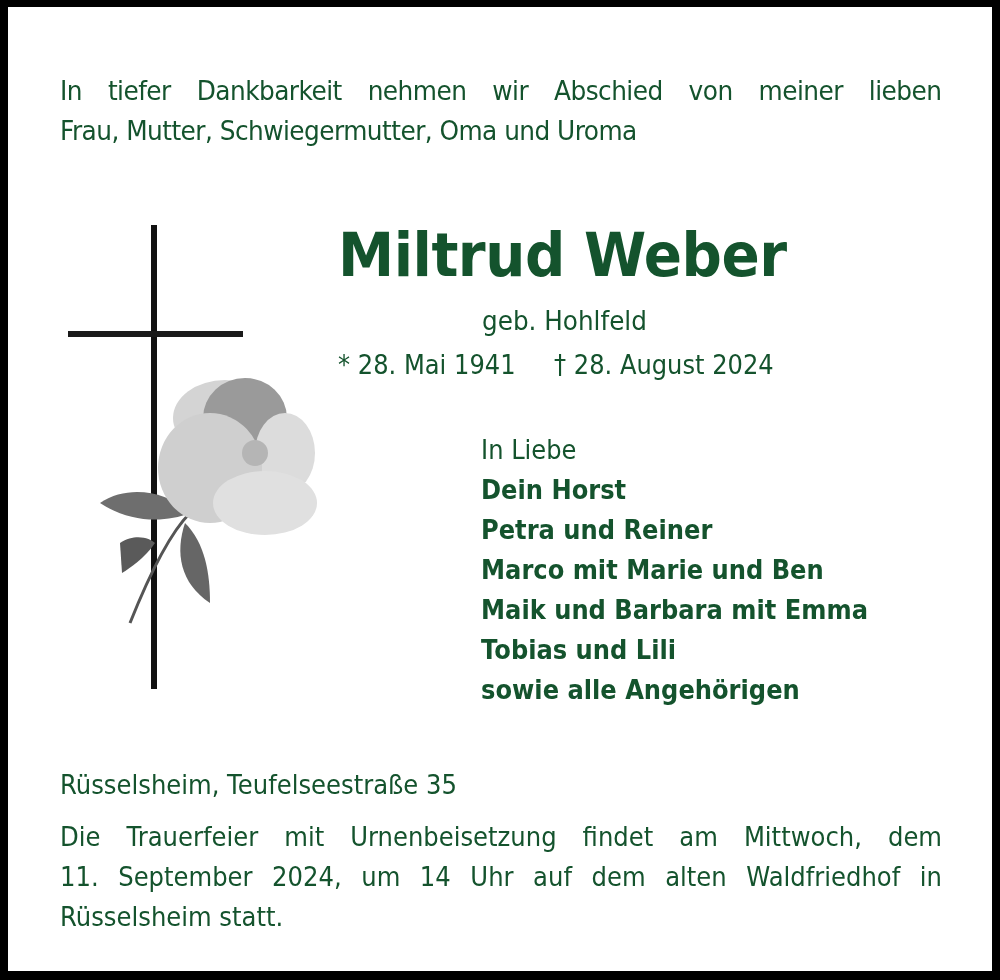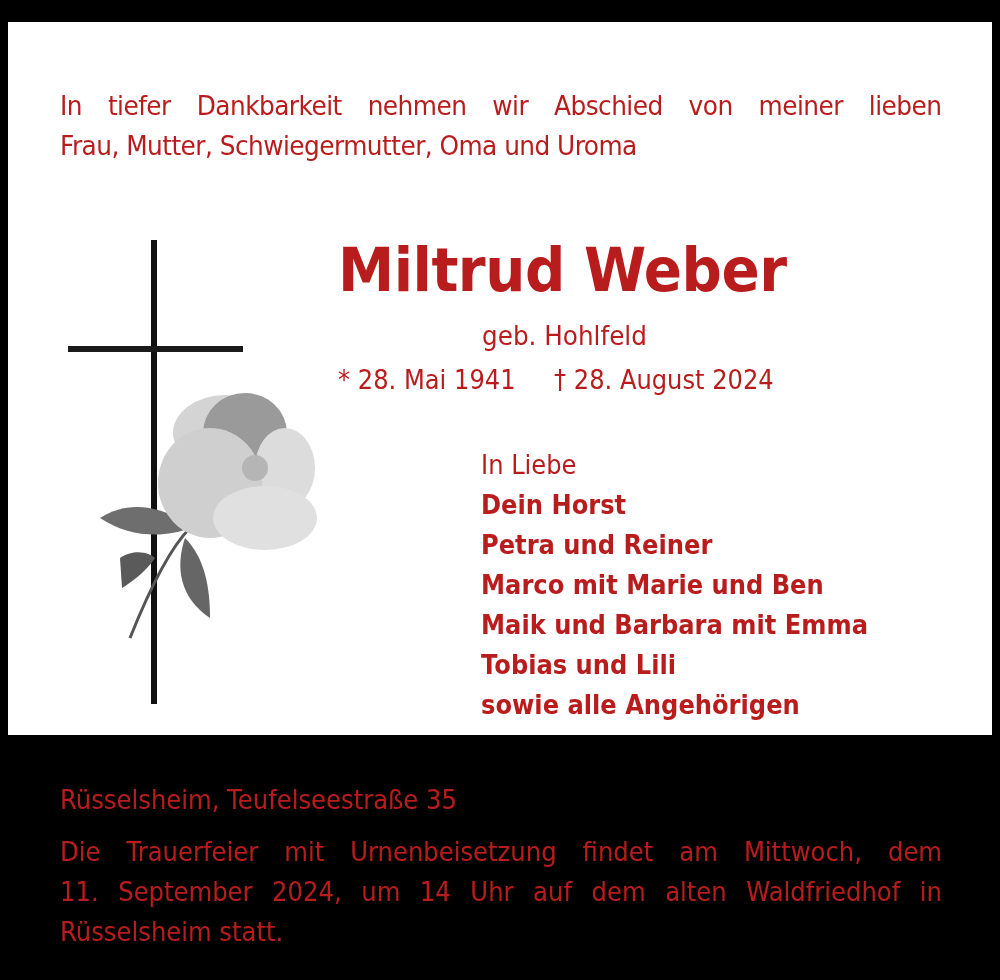--- a/index.html
+++ b/index.html
@@ -1,21 +1,20 @@
 <!DOCTYPE html>
 <html><head>
   <meta charset="utf-8">
   <style>
     html, body { margin: 0; padding: 0; background: #000; }
     body { width: 1000px; height: 980px; position: relative; overflow: hidden; }
     .card {
-      position: absolute; left: 8px; top: 7px; width: 984px; height: 713px;
-      background: #fff; color: #b91c1c;
+      position: absolute; left: 8px; top: 7px; width: 984px; height: 964px;
+      background: #fff; color: #14532d;
       font-family: "DejaVu Sans", sans-serif;
-      margin-top: 15px;
     }
     .intro {
       position: absolute; left: 52px; top: 64px; width: 882px;
       font-size: 27px; line-height: 40px; text-align: justify;
       letter-spacing: -0.6px; transform: scaleX(0.92); transform-origin: left top;
       width: 958px;
     }
     .intro span { display: block; }
     .intro .l1 { text-align: justify; text-align-last: justify; }
     .name {

